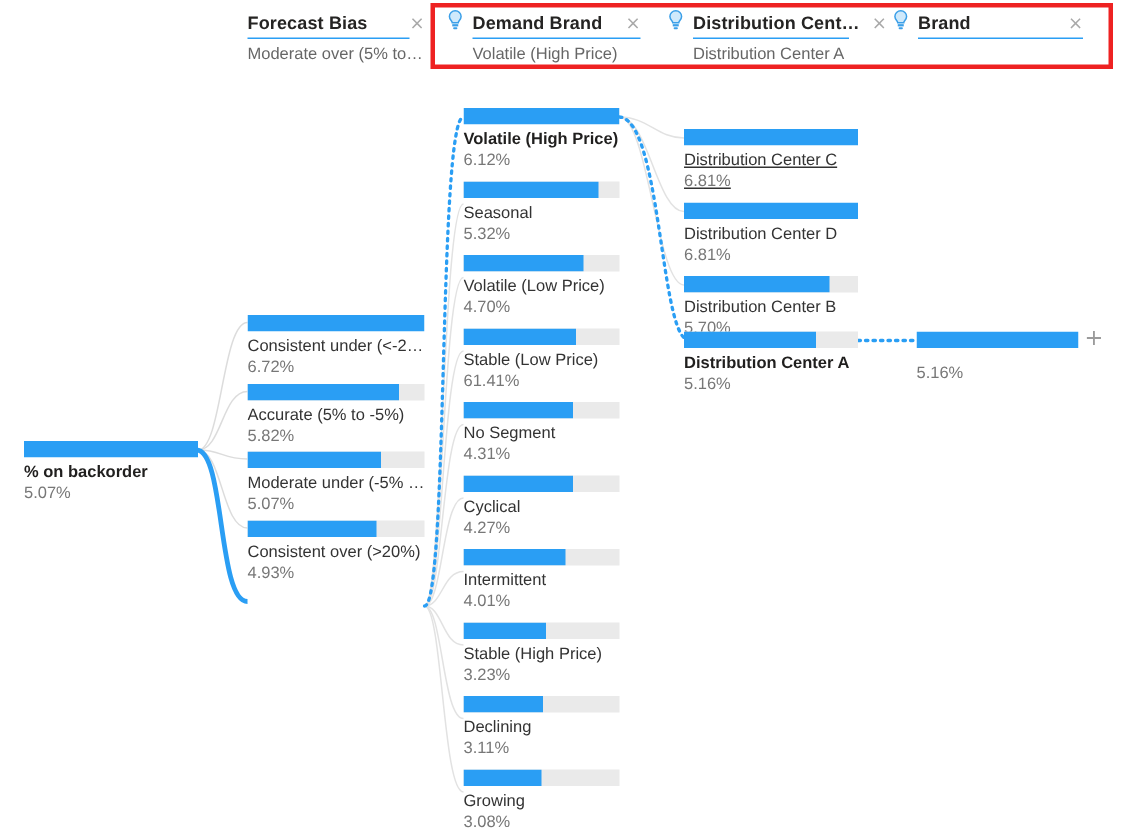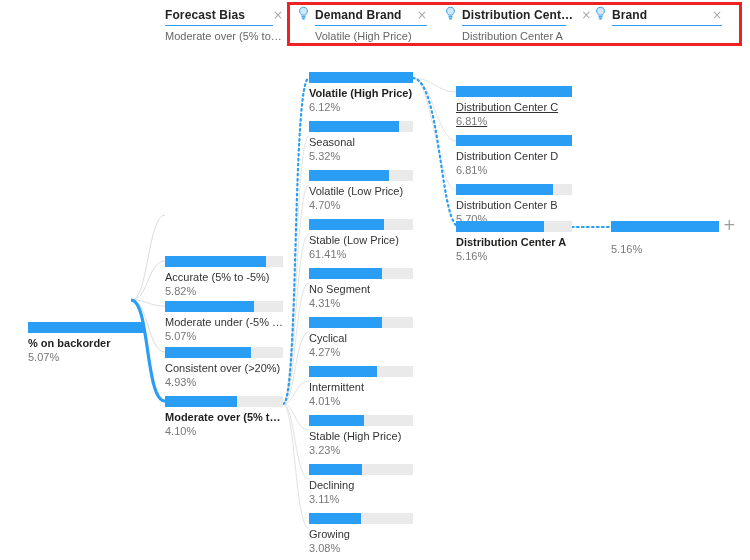--- a/index.html
+++ b/index.html
@@ -261,28 +261,35 @@
         <span class="level-title">Brand</span>
         <span class="level-close">×</span>
       </div>
       <div class="level-underline" style="width:110px; margin-left:18px;"></div>
       <div class="level-sub" style="width:110px; margin-left:18px;"></div>
     </div>
   </div>
 
   <div id="focus-rect"></div>
 
-  <div class="node" id="node-root" style="left:28px; top:294px; width:116px;margin-top:28px;">
+  <div class="node" id="node-root" style="left:16px; top:294px; width:116px;">
     <div class="bar-track">
       <div class="bar-fill" style="width:100%;"></div>
     </div>
     <div class="node-label" style="font-weight:bold;color:#201f1e;">% on backorder</div>
     <div class="node-value">5.07%</div>
   </div>
 
+  <div class="node" style="left:165px; top:210px; width:118px;">
+    <div class="bar-track">
+      <div class="bar-fill" style="width:100%;"></div>
+    </div>
+    <div class="node-label">Consistent under (&lt;-2…</div>
+    <div class="node-value">6.72%</div>
+  </div>
   <div class="node" style="left:165px; top:256px; width:118px;">
     <div class="bar-track">
       <div class="bar-fill" style="width:86%;"></div>
     </div>
     <div class="node-label">Accurate (5% to -5%)</div>
     <div class="node-value">5.82%</div>
   </div>
   <div class="node" style="left:165px; top:301px; width:118px;">
     <div class="bar-track">
       <div class="bar-fill" style="width:75%;"></div>
@@ -290,27 +297,20 @@
     <div class="node-label">Moderate under (-5% …</div>
     <div class="node-value">5.07%</div>
   </div>
   <div class="node" style="left:165px; top:347px; width:118px;">
     <div class="bar-track">
       <div class="bar-fill" style="width:73%;"></div>
     </div>
     <div class="node-label">Consistent over (&gt;20%)</div>
     <div class="node-value">4.93%</div>
   </div>
-  <div class="node selected" style="left:165px; top:396px; width:118px;">
-    <div class="bar-track">
-      <div class="bar-fill" style="width:61%;"></div>
-    </div>
-    <div class="node-label">Moderate over (5% t…</div>
-    <div class="node-value">4.10%</div>
-  </div>
 
   <div class="node selected" style="left:309px; top:72px; width:104px;">
     <div class="bar-track">
       <div class="bar-fill" style="width:100%;"></div>
     </div>
     <div class="node-label">Volatile (High Price)</div>
     <div class="node-value">6.12%</div>
   </div>
   <div class="node" style="left:309px; top:121px; width:104px;">
     <div class="bar-track">

